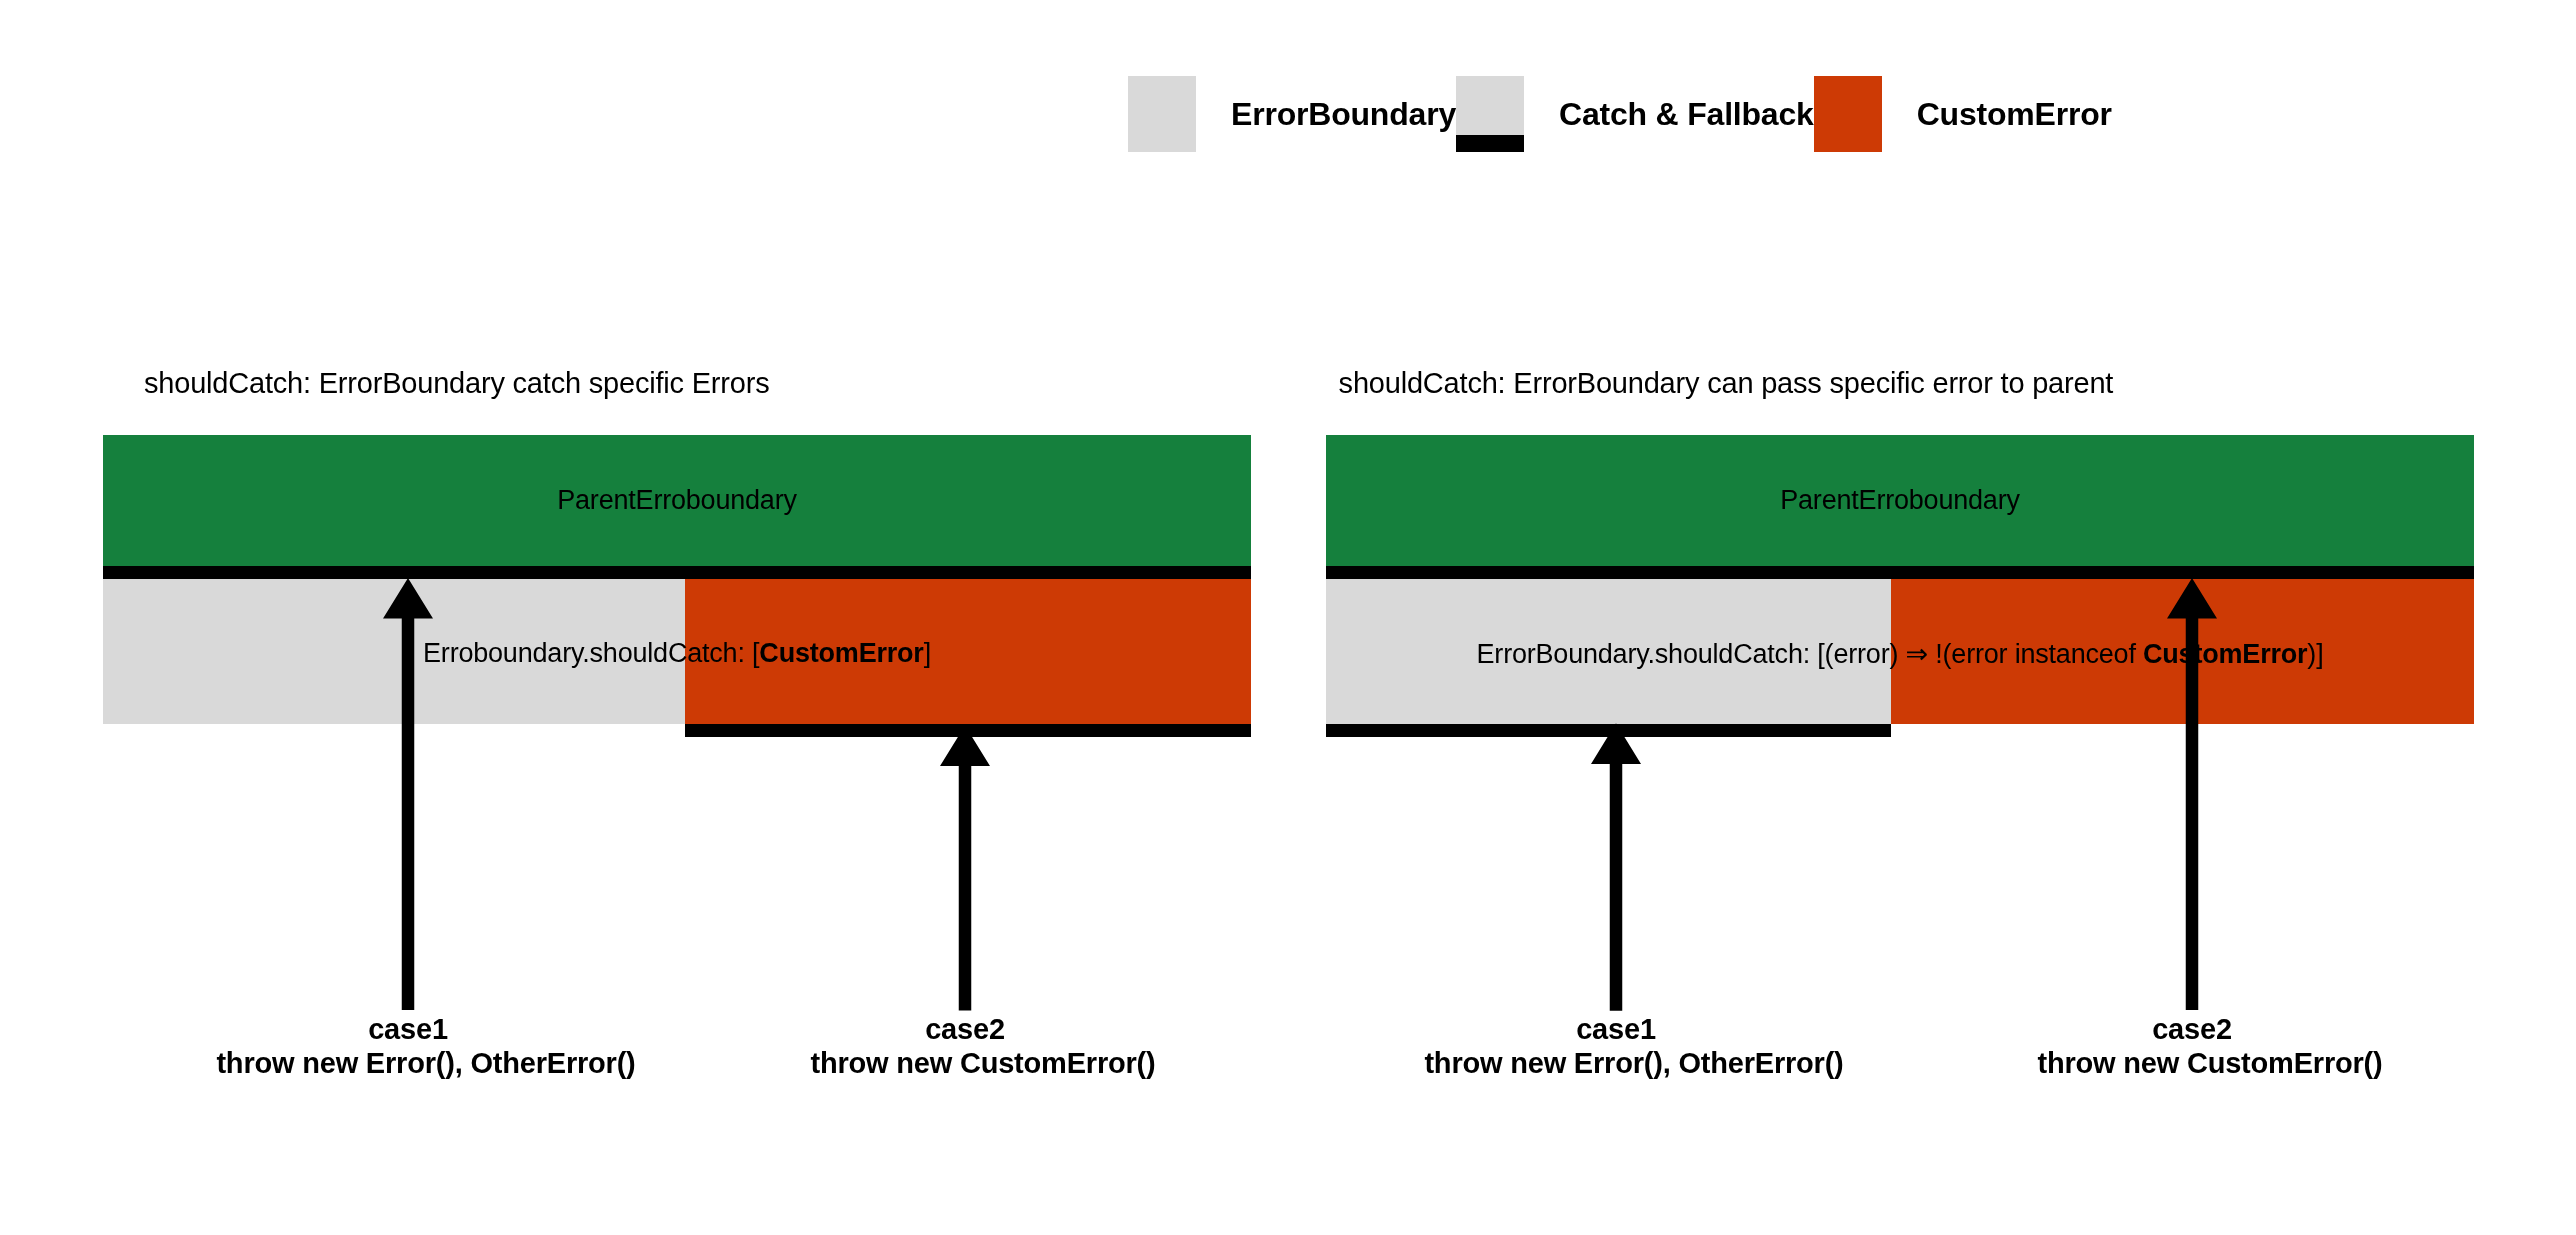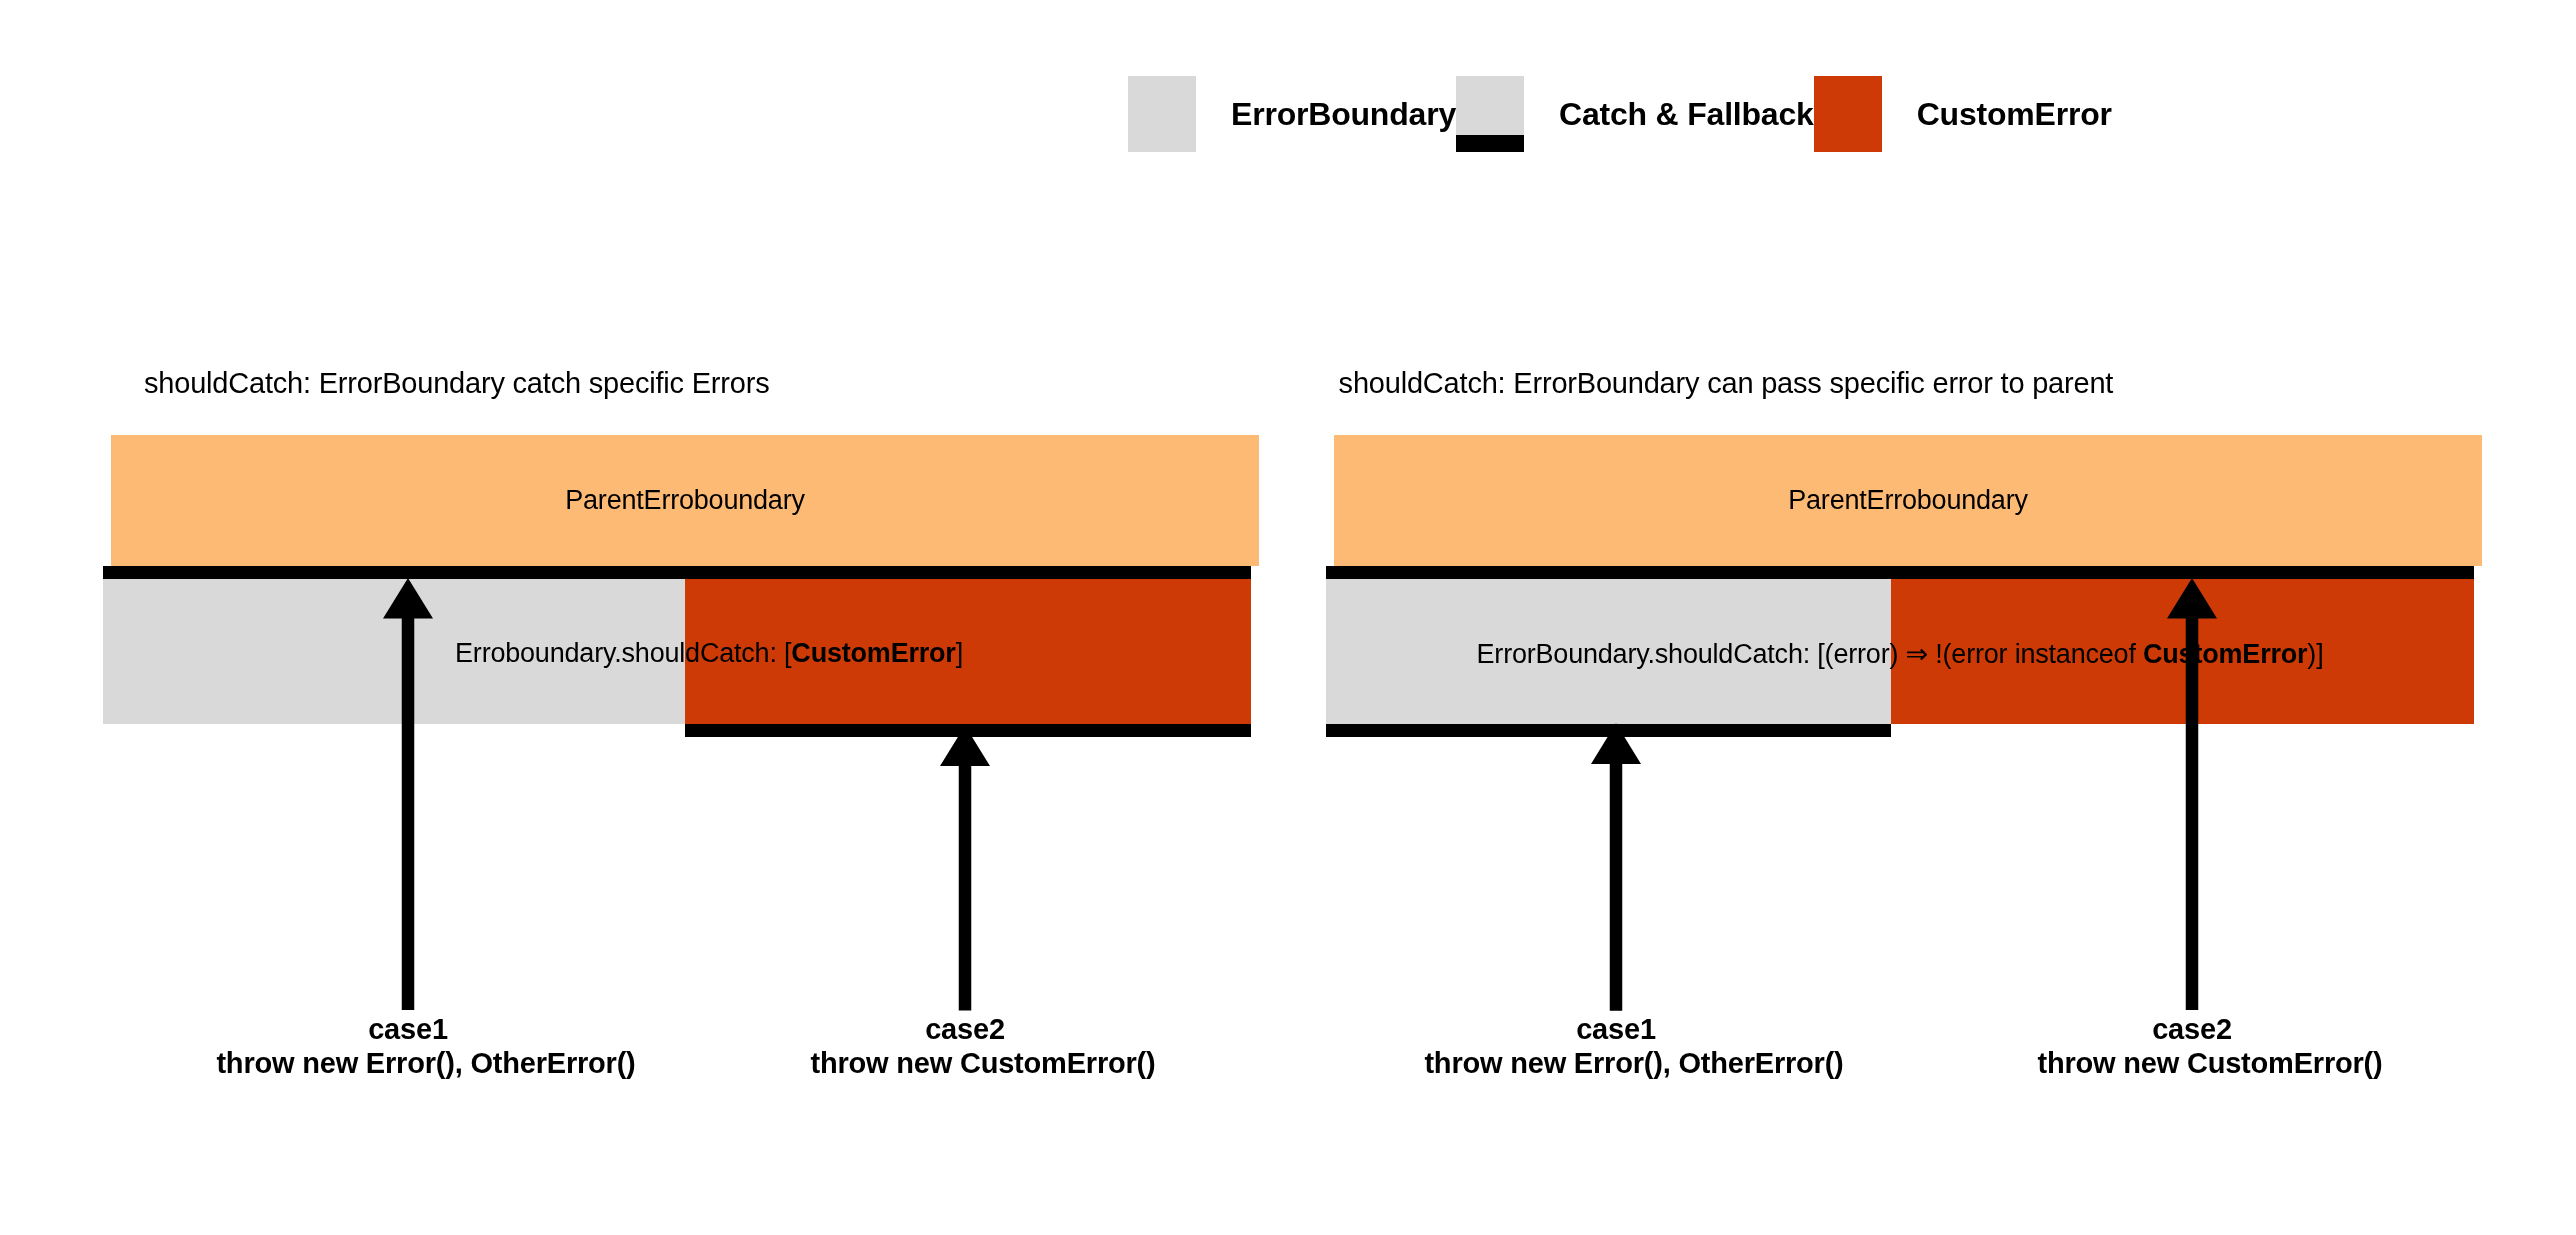--- a/index.html
+++ b/index.html
@@ -59,22 +59,22 @@
     top: 16px;
     left: 0;
     font-size: 29px;
     font-weight: normal;
     white-space: nowrap;
     letter-spacing: -0.2px;
   }
 
   .parent-block {
     position: absolute;
-    left: 8px;
-    background: #fdba74;
+    left: 0;
+    background: #15803d;
     display: flex;
     align-items: center;
     justify-content: center;
   }
   .parent-label {
     font-size: 27px;
     font-weight: normal;
     letter-spacing: -0.2px;
     white-space: nowrap;
   }
@@ -155,21 +155,21 @@
 
   <div class="divider-bar" style="left:0; top:215px; width:1148px; height:12.6px;"></div>
 
   <div class="child-row" style="left:0; top:228px; width:1148px; height:145px;">
     <div class="child-half child-gray" style="width:582px;"></div>
     <div class="child-half child-orange" style="width:566px;"></div>
   </div>
 
   <div class="divider-bar" style="left:582px; top:373px; width:566px; height:12.6px;"></div>
 
-  <div class="child-label" style="top:287px;margin-left:32px;"><span>Erroboundary.shouldCatch: [</span><b>CustomError</b><span>]</span></div>
+  <div class="child-label" style="top:287px;"><span>Erroboundary.shouldCatch: [</span><b>CustomError</b><span>]</span></div>
 
   <div class="arrow" style="left:280px; top:225px;">
     <svg width="50" height="436" viewBox="0 0 64 553">
       <polygon points="32,0 64,52 40,52 40,553 24,553 24,52 0,52" fill="#000000"></polygon>
     </svg>
   </div>
 
   <div class="arrow" style="left:837px; top:373px;">
     <svg width="50" height="288" viewBox="0 0 64 365">
       <polygon points="32,0 64,52 40,52 40,365 24,365 24,52 0,52" fill="#000000"></polygon>

